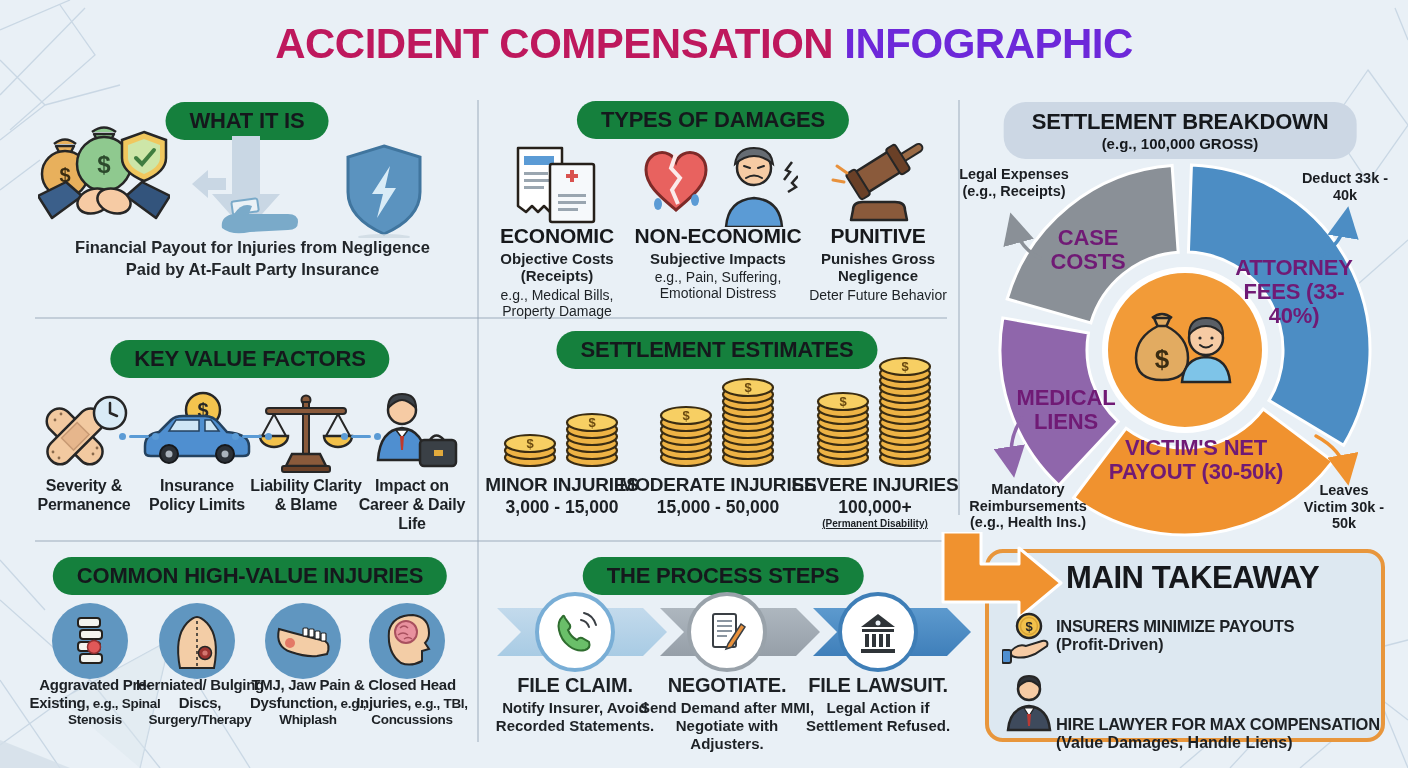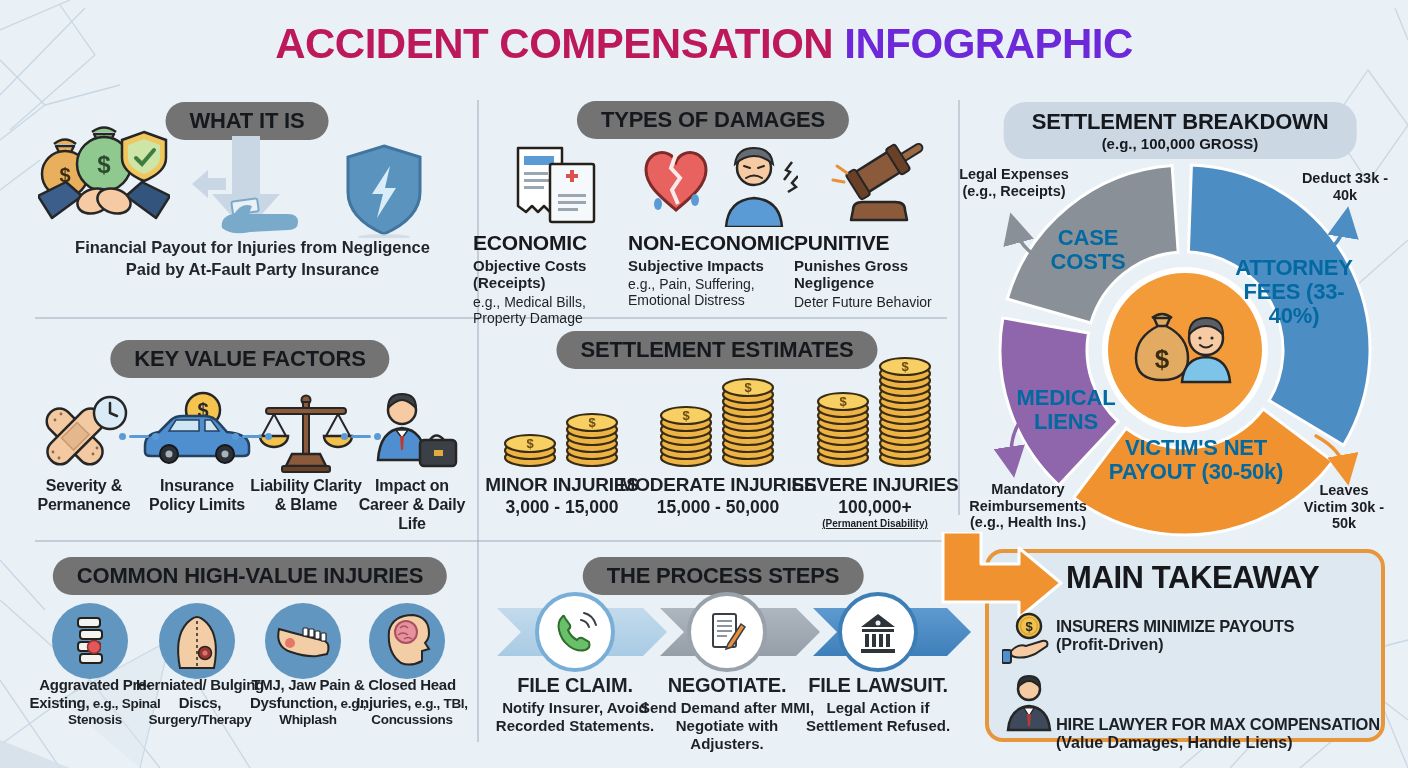--- a/index.html
+++ b/index.html
@@ -19,55 +19,55 @@
   .title .t-main { color:#be185d; }
   .title .t-sub  { color:#6d28d9; font-weight:700; }
 
   
   .vline { position:absolute; width:2px; background:rgba(148,164,182,.45); }
   .hline { position:absolute; height:2px; background:rgba(148,164,182,.45); }
 
   
   .pill {
     position:absolute; transform:translateX(-50%);
-    background:#737373; color:#15181c;
+    background:#15803d; color:#15181c;
     border-radius:26px; padding:6px 24px;
     font-weight:800; font-size:22px; letter-spacing:-.2px;
     white-space:nowrap; text-align:center;
   }
   .pill2 { position:absolute; transform:translateX(-50%); background:#ccd7e4; color:#15181c;
     border-radius:22px; padding:7px 28px; text-align:center; }
   .pill2 .p-main { font-weight:800; font-size:22px; letter-spacing:-.2px; white-space:nowrap; }
   .pill2 .p-sub  { font-weight:800; font-size:15px; }
 
   
   .wii-text { top:237px; left:35px; width:435px; text-align:center; font-size:16.5px; font-weight:700; line-height:1.32; color:#22262a; }
   .wii-text .xb { font-weight:800; }
 
   
-  .dmg { position:absolute; transform:translateX(-50%); width:168px;margin-top:7px; }
+  .dmg { position:absolute; transform:translateX(-50%); text-align:center; width:168px; }
   .dmg .dmg-title { font-weight:800; font-size:21px; letter-spacing:-.2px; color:#17191c; }
   .dmg .dmg-sub   { font-weight:800; font-size:15px; line-height:1.15; margin-top:2px; }
   .dmg .dmg-det   { font-weight:500; font-size:14px; line-height:1.15; margin-top:2px; }
 
   
   .kvf-label { position:absolute; transform:translateX(-50%); width:122px; text-align:center;
     font-weight:800; font-size:16px; line-height:1.18; letter-spacing:-.2px; }
   .conn { position:absolute; display:flex; align-items:center; gap:3px; }
   .conn .dot { width:7px; height:7px; border-radius:50%; background:#5b9bd5; }
   .conn .bar { width:20px; height:3px; background:#5b9bd5; border-radius:2px; }
 
   
   .est { position:absolute; transform:translateX(-50%); width:215px; text-align:center; }
   .est .est-title { font-weight:800; font-size:19px; letter-spacing:-.2px; }
   .est .est-range { font-weight:600; font-size:17.5px; margin-top:1px; }
   .est .est-note  { font-weight:600; font-size:10px;text-decoration:underline; }
 
   
-  .donut-label { position:absolute; transform:translateX(-50%); color:#0369a1; font-weight:800;
+  .donut-label { position:absolute; transform:translateX(-50%); color:#701a75; font-weight:800;
     font-size:22px; line-height:1.08; text-align:center; letter-spacing:-.2px; }
   .anno { position:absolute; transform:translateX(-50%); color:#1b1e22; font-weight:800;
     font-size:14.5px; line-height:1.15; text-align:center; }
 
   
   .icirc { position:absolute; width:76px; height:76px; border-radius:50%; background:#6096c0;
     display:flex; align-items:center; justify-content:center; }
   .inj { position:absolute; transform:translateX(-50%); width:134px; text-align:center;
     font-size:13.5px; line-height:1.2; letter-spacing:-.3px; }
   .inj .b { font-weight:800; font-size:15px; }

